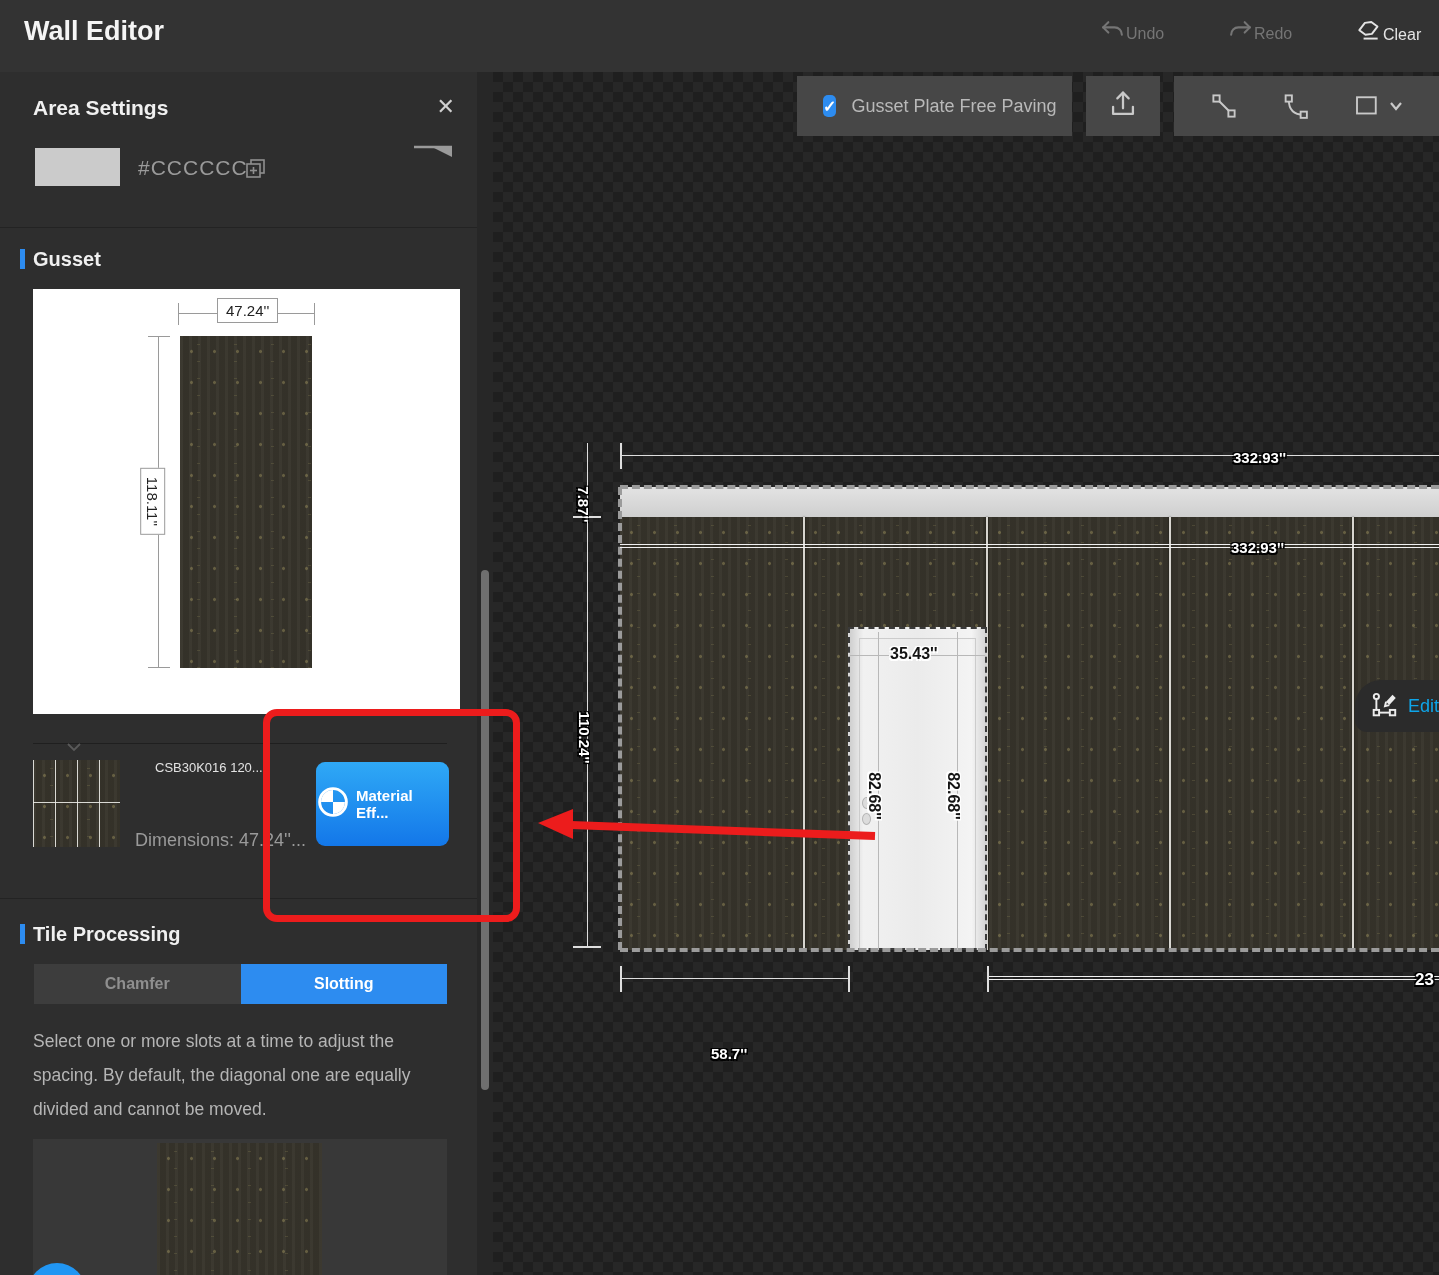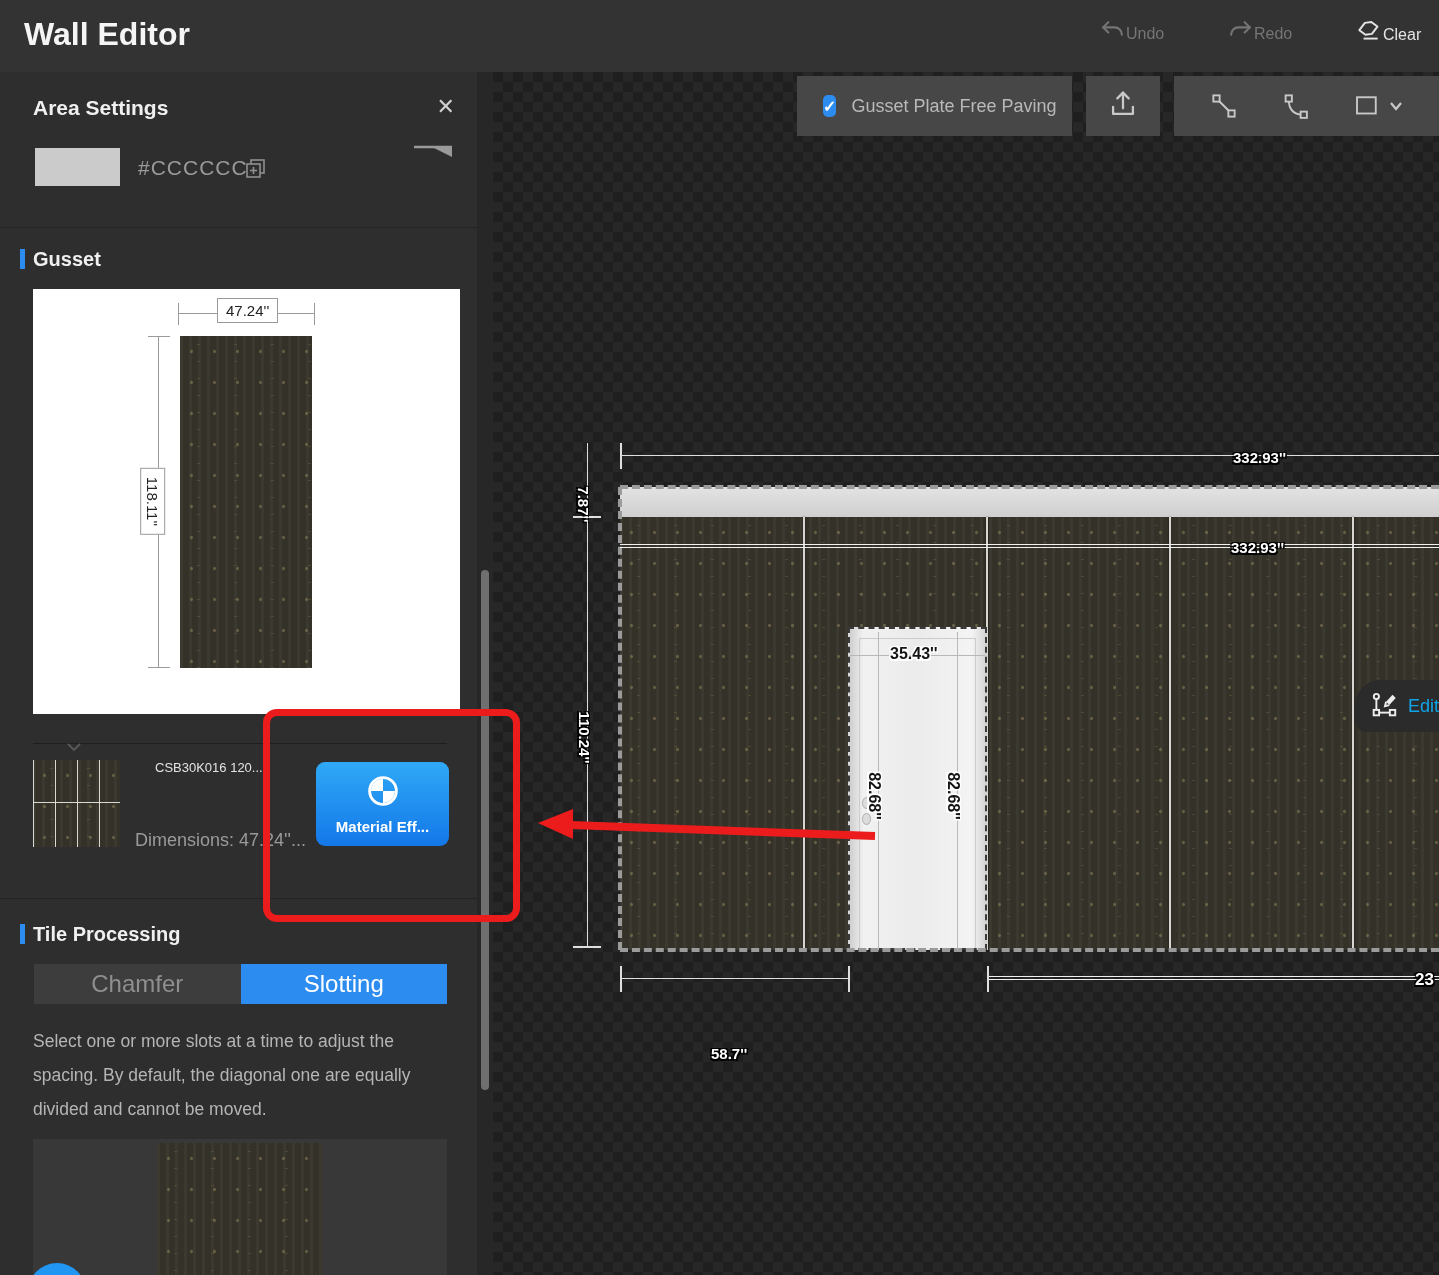--- a/index.html
+++ b/index.html
@@ -1,21 +1,21 @@
 <!DOCTYPE html>
 <html><head>
 <meta charset="utf-8">
 <style>
   * { margin:0; padding:0; box-sizing:border-box; }
   html,body { width:1439px; height:1275px; background:#2e2e2e; font-family:"Liberation Sans", sans-serif; overflow:hidden; }
   #app { position:relative; width:1439px; height:1275px; overflow:hidden; }
 
   
   .header { position:absolute; left:0; top:0; width:1439px; height:72px; background:#333333; z-index:5; }
-  .app-title { position:absolute; left:24px; top:16px; font-size:32px; font-weight:700; color:#f5f5f5; }
+  .app-title { position:absolute; left:24px; top:16px; font-size:27px; font-weight:700; color:#f5f5f5; }
   .hbtn { position:absolute; top:18px; display:flex; align-items:flex-end; gap:1px; font-size:16px; cursor:pointer; }
   .hbtn.disabled { color:#757575; }
   .hbtn.enabled { color:#e4e4e4; }
   .hbtn svg { display:block; }
 
   
   .sidebar { position:absolute; left:0; top:72px; width:477px; height:1203px; background:#2e2e2e; z-index:4; }
   .panel-head { position:absolute; left:33px; top:24px; font-size:21px; font-weight:700; color:#f0f0f0; }
   .close-x { position:absolute; right:22px; top:24px; font-size:22px; color:#cfcfcf; cursor:pointer; line-height:1; }
   .swatch { position:absolute; left:35px; top:76px; width:85px; height:38px; background:#cbcbcb; }
@@ -48,25 +48,25 @@
 
   .thumb { position:absolute; left:33px; top:688px; width:87px; height:87px; }
   .thumb-grid { position:absolute; inset:0;
     background-image:
       linear-gradient(transparent 0 48%, rgba(235,235,230,.9) 48% 50%, transparent 50%),
       repeating-linear-gradient(90deg, rgba(235,235,230,.9) 0 1.5px, transparent 1.5px 22px); }
   .mat-name { position:absolute; left:135px; top:688px; font-size:13px; color:#e2e2e2;margin-left:20px; }
   .mat-dims { position:absolute; left:135px; top:758px; font-size:18px; color:#9a9a9a; }
   .mat-btn { position:absolute; left:316px; top:690px; width:133px; height:84px; border-radius:9px;
     background:linear-gradient(180deg,#2fa9f6,#1377e9); color:#fff; cursor:pointer;
-    display:flex; flex-direction:column; align-items:center; justify-content:center; gap:6px; }
+    display:flex; flex-direction:row; align-items:center; justify-content:center; gap:6px; }
   .mat-btn .lab { font-size:15px; font-weight:700; }
 
   .tabs { position:absolute; left:34px; top:892px; width:413px; height:40px; display:flex; }
-  .tab { flex:1; display:flex; align-items:center; justify-content:center; font-size:24px; cursor:pointer; }
+  .tab { flex:1; display:flex; align-items:center; justify-content:center; font-size:16px; cursor:pointer;font-weight:bold; }
   .tab.off { background:#3d3d3d; color:#8f8f8f; }
   .tab.on { background:#2d8cf0; color:#ffffff; }
   .tp-desc { position:absolute; left:33px; top:952px; width:400px; font-size:17.5px; line-height:34px; color:#b5b5b5; }
 
   .bottom-panel { position:absolute; left:33px; top:1067px; width:414px; height:140px; background:#383838; }
   .bottom-tile { position:absolute; left:124px; top:4px; width:165px; height:136px; }
   .fab-circle { position:absolute; left:28px; top:1191px; width:58px; height:58px; border-radius:50%; background:#2196f3; }
 
   
   .scroll-track { position:absolute; left:477px; top:72px; width:16px; height:1203px; background:#272727; z-index:4; }

